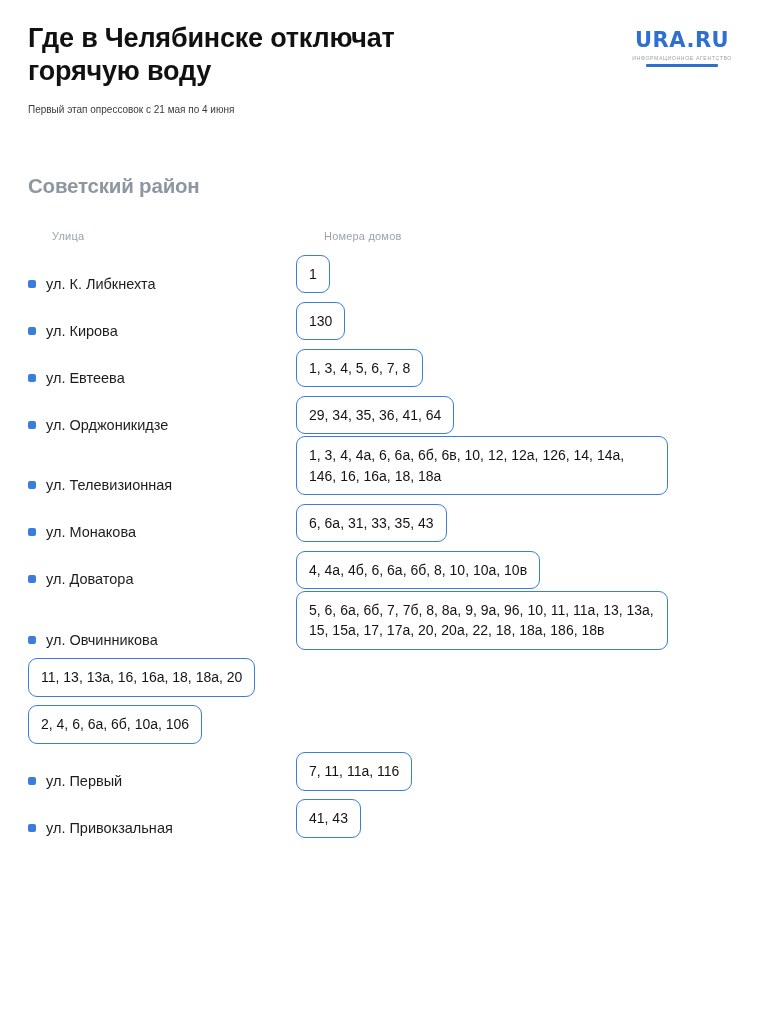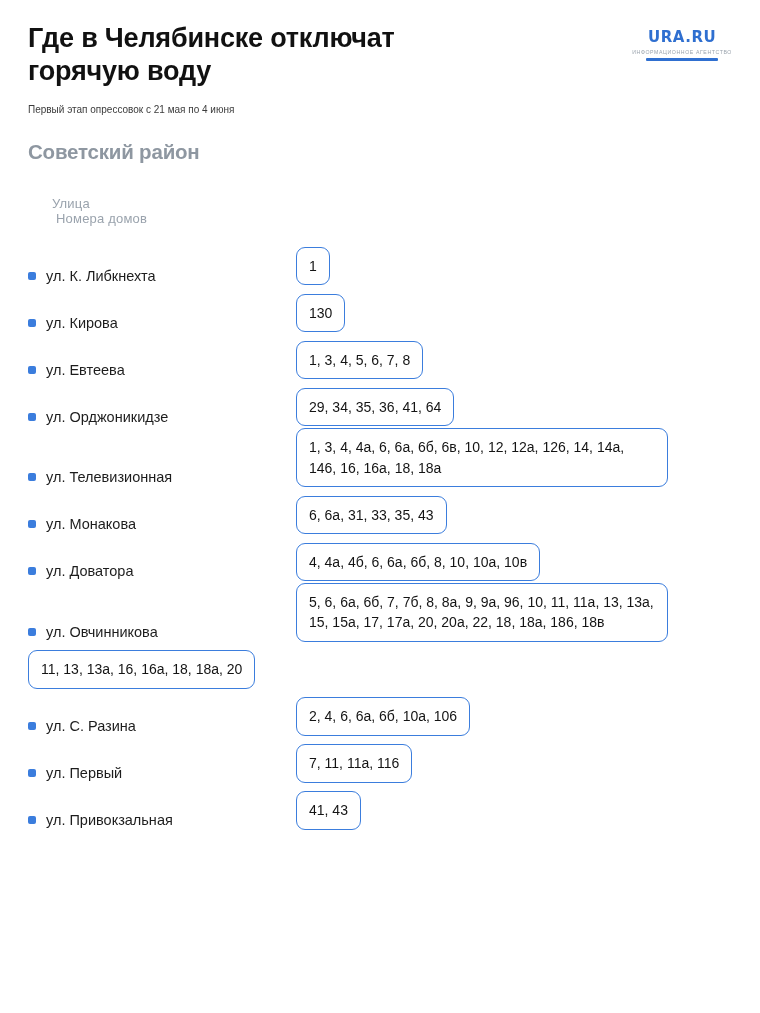--- a/index.html
+++ b/index.html
@@ -46,21 +46,21 @@
     font-size: 10px;
     color: #3b3b3b;
     line-height: 1.35;
   }
   .brand {
     text-align: center;
     padding-top: 6px;
     flex: 0 0 auto;
   }
   .brand-logo {
-    font-size: 15px;
+    font-size: 21px;
     font-weight: bold;
     color: #2f6fd0;
     letter-spacing: 0.5px;
     font-family: "DejaVu Sans", sans-serif;
   }
   .brand-sub {
     margin-top: 3px;
     font-size: 5.2px;
     color: #9aa3ad;
     letter-spacing: 0.6px;
@@ -71,38 +71,37 @@
     height: 3px;
     width: 72px;
     background: #2f6fd0;
     margin-left: auto;
     margin-right: auto;
     border-radius: 1px;
   }
 
   
   .section-title {
-    margin-top: 24px;
+    margin-top: 58px;
     font-size: 20.5px;
     font-weight: bold;
     color: #8e97a1;
     letter-spacing: -0.2px;
   }
 
   
   .table {
     margin-top: 32px;
   }
   .col-heads {
     display: flex;
-    font-size: 13px;
+    font-size: 11px;
     color: #9aa3ad;
     letter-spacing: 0.2px;
-    margin-bottom: 12px;
-    flex-direction: column;
+    margin-bottom: 4px;
   }
   .head-street {
     width: 268px;
     padding-left: 24px;
     box-sizing: border-box;
   }
   .head-houses {
     flex: 1;
     padding-left: 28px;
   }
@@ -260,24 +259,20 @@
       </div>
     </div>
 
     <div class="row">
       <div class="houses-cell">
         <span class="pill">11, 13, 13а, 16, 16а, 18, 18а, 20</span>
       </div>
     </div>
 
     <div class="row">
-      <div class="street-cell">
-        <span class="bullet"></span>
-        <span class="street-name">ул. С. Разина</span>
-      </div>
       <div class="houses-cell">
         <span class="pill">2, 4, 6, 6а, 6б, 10а, 106</span>
       </div>
     </div>
 
     <div class="row">
       <div class="street-cell">
         <span class="bullet"></span>
         <span class="street-name">ул. Первый</span>
       </div>

